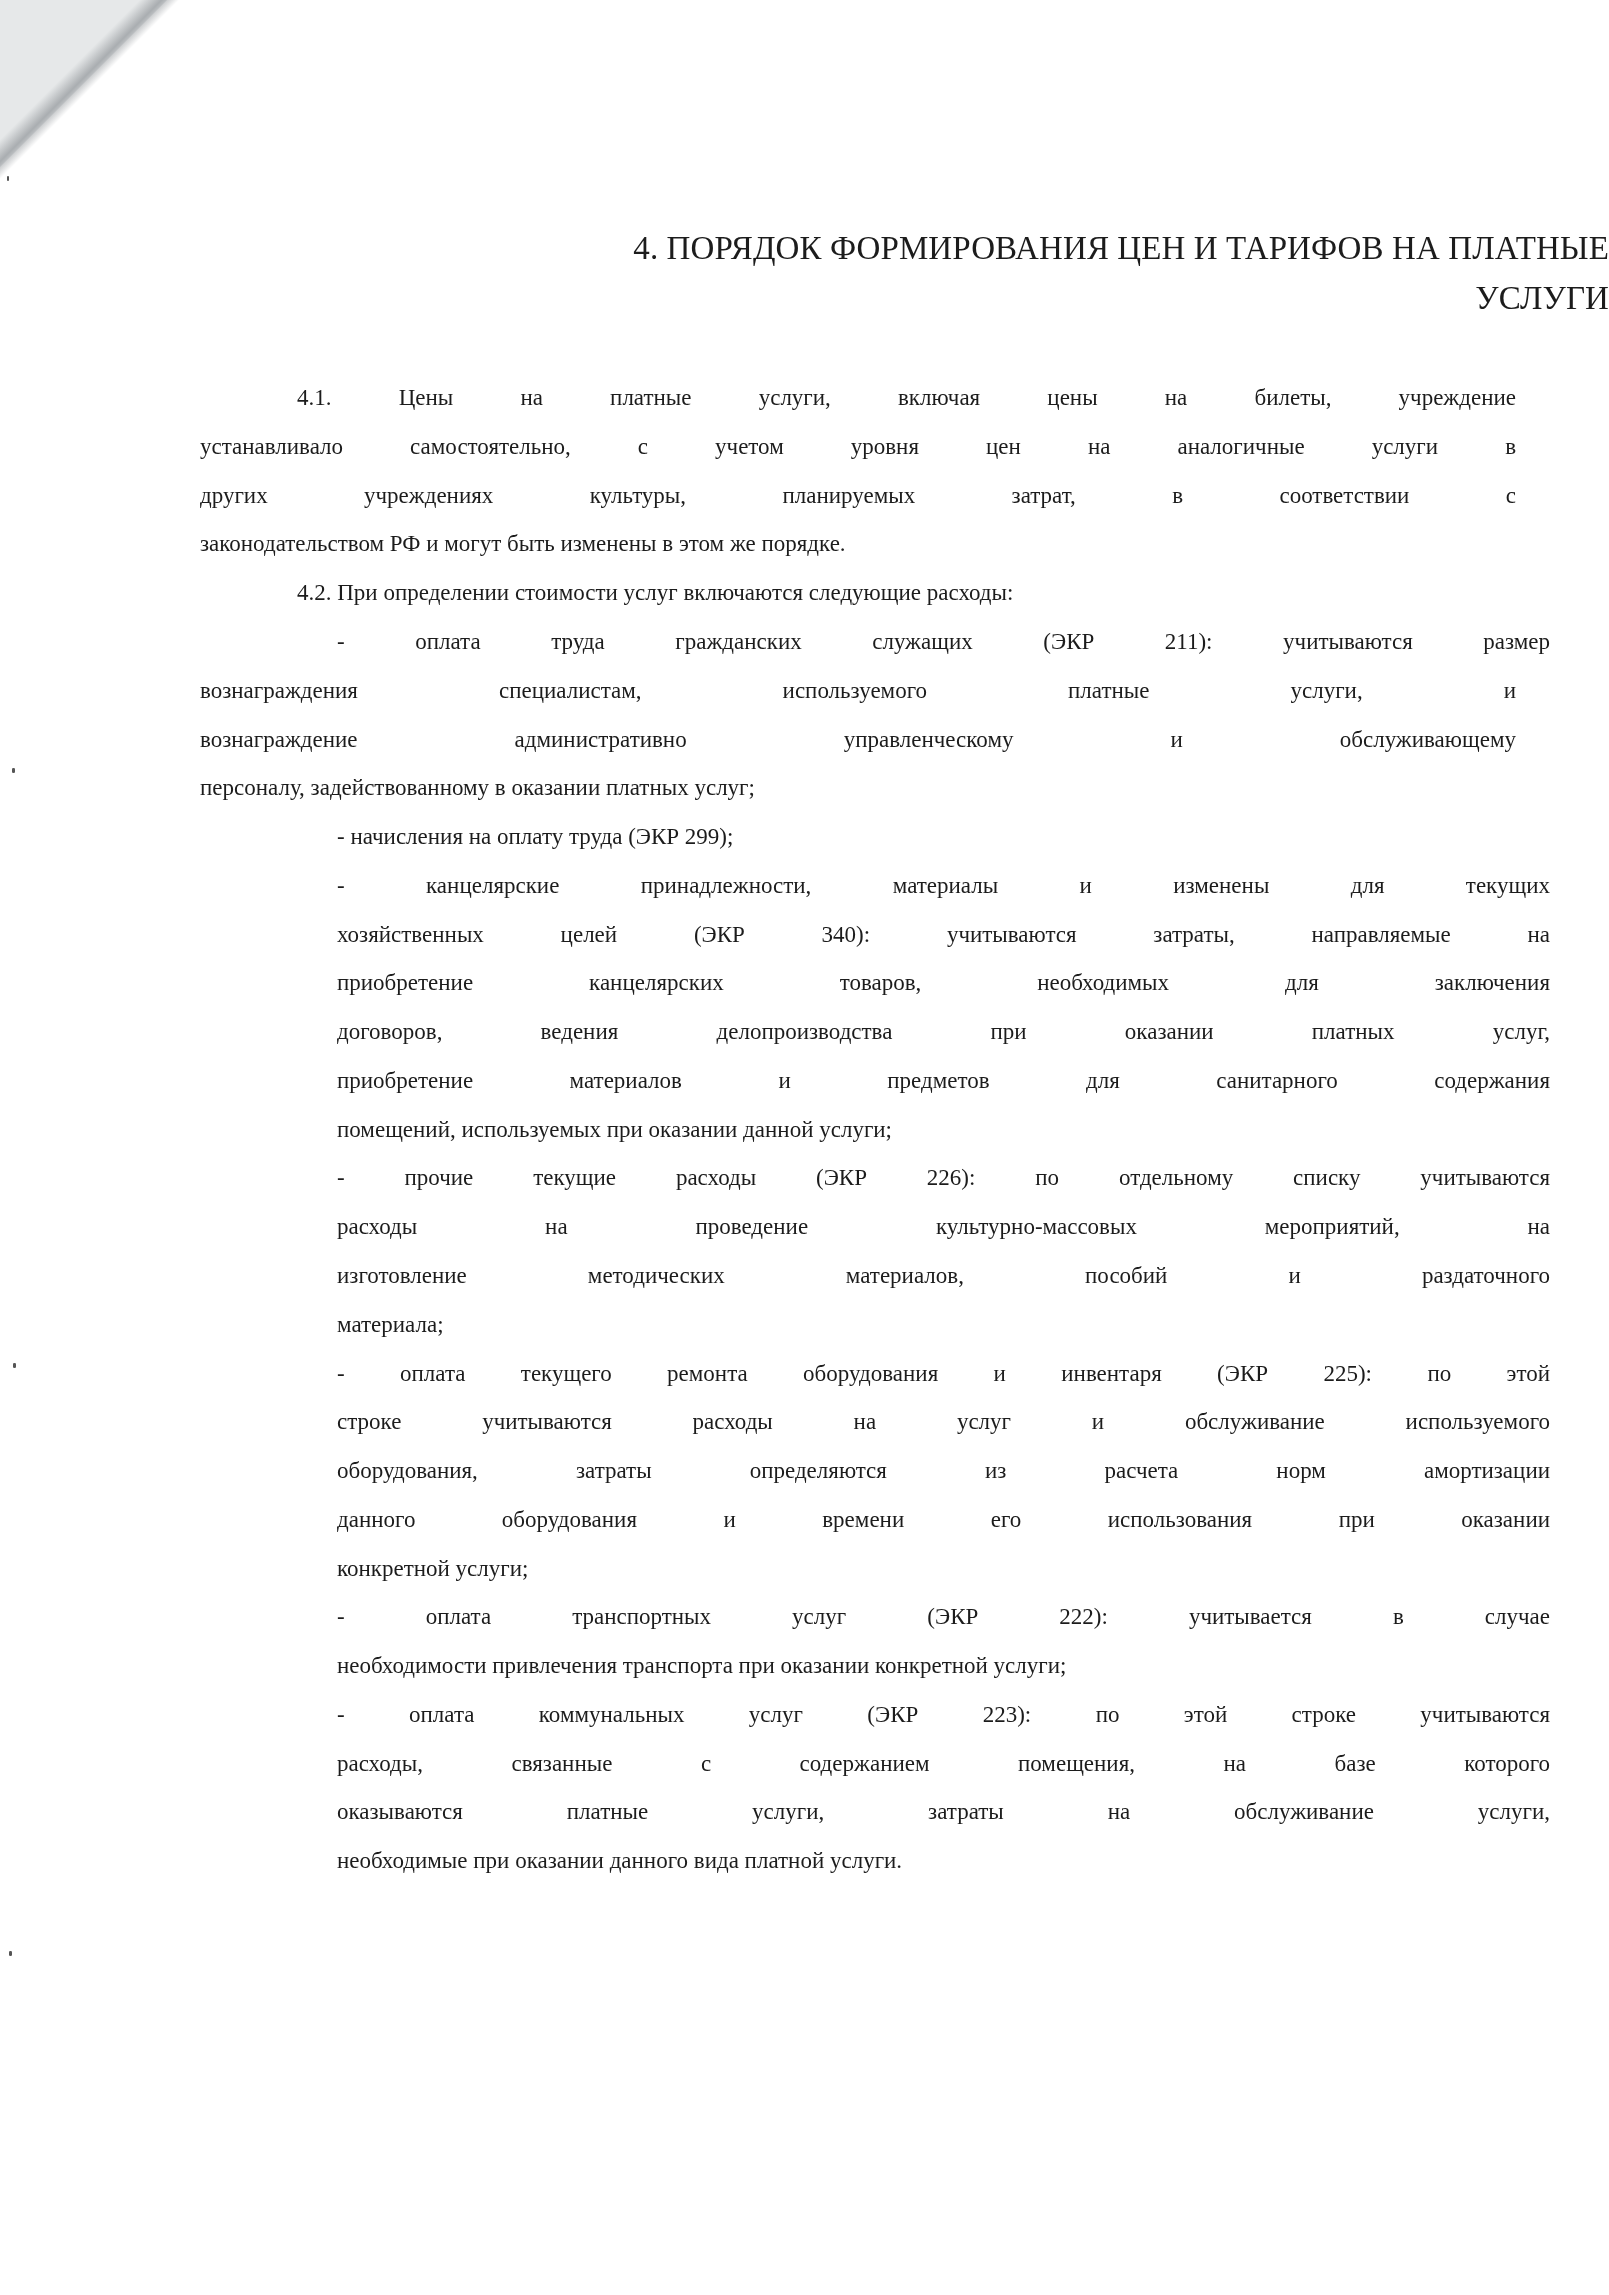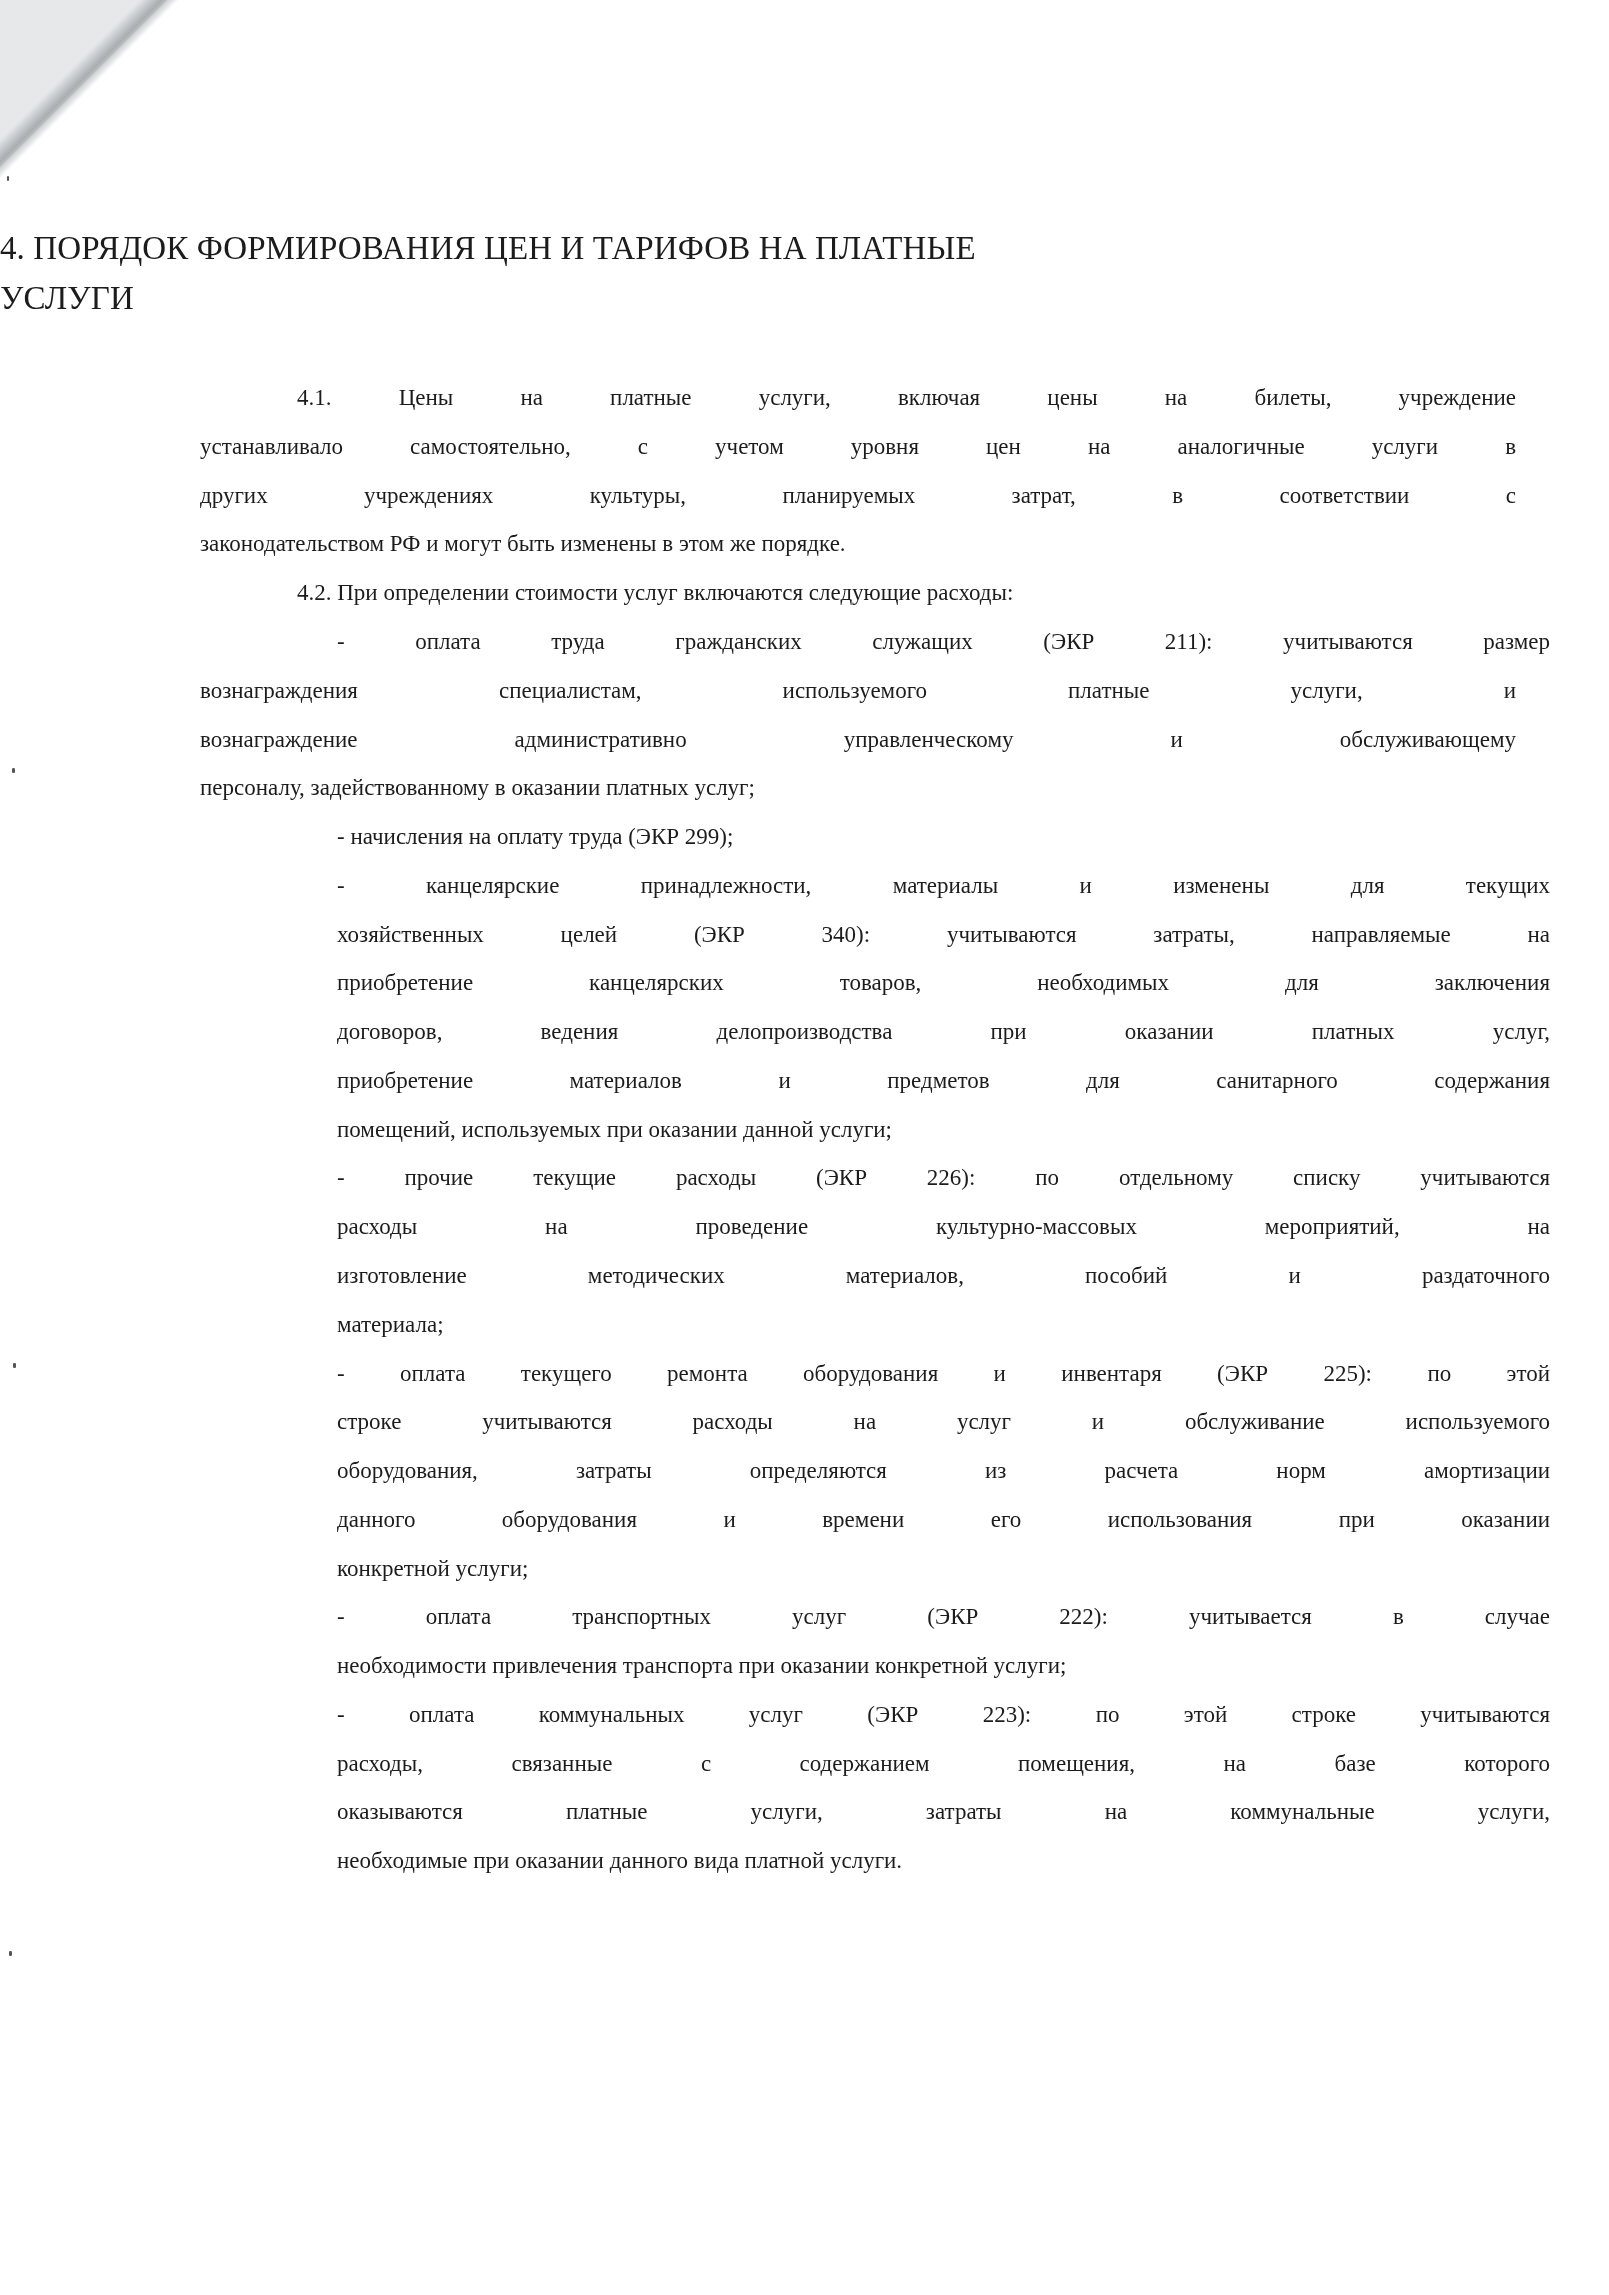--- a/index.html
+++ b/index.html
@@ -12,21 +12,21 @@
     border-top:167px solid #e6e8e9;
     border-right:167px solid transparent;
   }
   .curl-shadow {
     position:absolute; left:-27px; top:-27px; width:220px; height:220px;
     background:linear-gradient(135deg, rgba(0,0,0,0) 44%, rgba(120,125,130,0.55) 49%, rgba(255,255,255,0) 53%);
     pointer-events:none;
   }
   .speck { position:absolute; width:2.7px; height:4.7px; background:#555; border-radius:1.3px; }
   .title {
-    position:absolute; left:0; width:1609px; text-align:left;
+    position:absolute; left:0; width:1609px; text-align:right;
     font-size:33px; line-height:48px; letter-spacing:0.1px;
   }
   .line {
     position:absolute; font-size:23px; line-height:48px; white-space:nowrap;
   }
   .j { text-align:justify; text-align-last:justify; white-space:normal; }
   .full { left:200px; width:1316px; }
   .ind  { left:304px; width:1213px;margin-left:33px; }
   .first { left:297px; width:1219px; }
 </style>
@@ -92,18 +92,18 @@
   </div>
 
   <div>
     <div class="line j ind" style="top:1593px">- оплата транспортных услуг (ЭКР 222): учитывается в случае</div>
     <div class="line ind" style="top:1642px">необходимости привлечения транспорта при оказании конкретной услуги;</div>
   </div>
 
   <div>
     <div class="line j ind" style="top:1691px">- оплата коммунальных услуг (ЭКР 223): по этой строке учитываются</div>
     <div class="line j ind" style="top:1740px">расходы, связанные с содержанием помещения, на базе которого</div>
-    <div class="line j ind" style="top:1788px">оказываются платные услуги, затраты на коммунальные услуги,</div>
+    <div class="line j ind" style="top:1788px">оказываются платные услуги, затраты на обслуживание услуги,</div>
     <div class="line ind" style="top:1837px">необходимые при оказании данного вида платной услуги.</div>
   </div>
 
 </div>
 
 
 </body></html>

